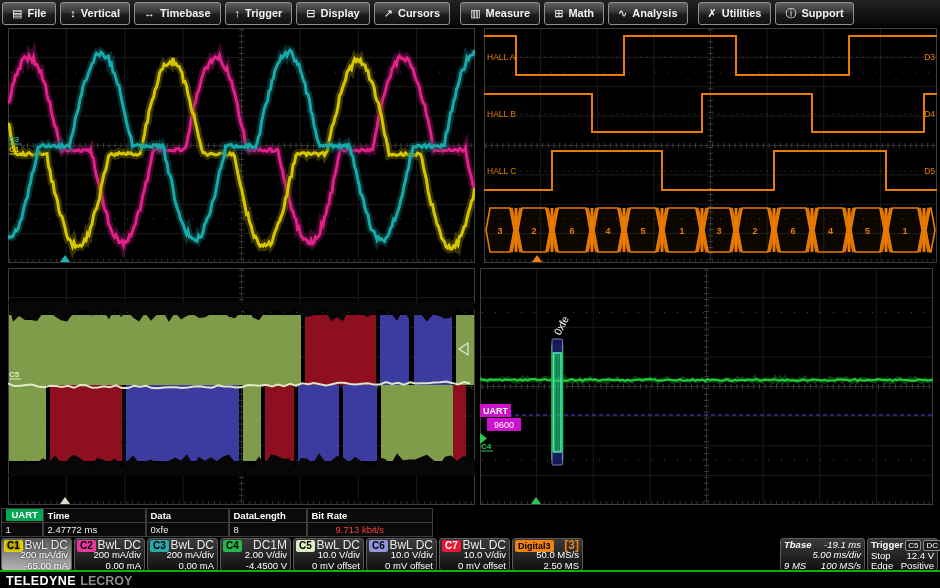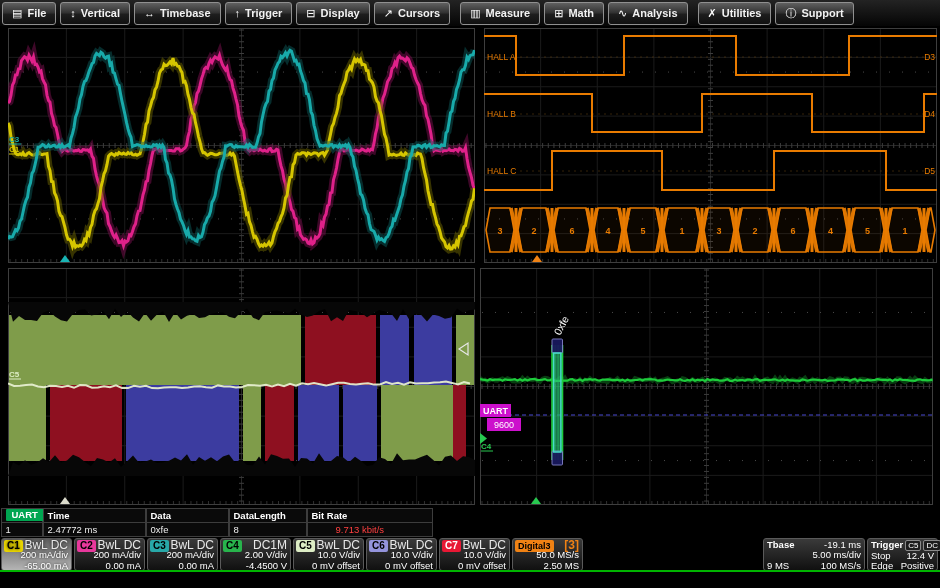--- a/index.html
+++ b/index.html
@@ -41,21 +41,21 @@
   .chbox .r{text-align:right;line-height:10.3px;white-space:nowrap;}
   .chbox .r1{font-size:12px;color:#e8e8e8;}
   .chbox .orange{color:#f08214;font-weight:bold;}
   .infobox{position:relative;height:33px;flex:none;background:linear-gradient(#3a3a3a,#101010);
            border:1px solid #5a5a5a;border-radius:3px;box-sizing:border-box;color:#fff;
            font-size:9.5px;padding:1px 3px;cursor:pointer;}
   .infobox .row{display:flex;justify-content:space-between;line-height:10.3px;white-space:nowrap;}
   .infobox .hd{font-weight:bold;}
   .badge{background:#1c1c1c;border:1px solid #8a8a8a;border-radius:2px;font-size:8px;
          padding:0 2px;margin-left:2px;line-height:9px;display:inline-block;}
-  .tbase{margin-left:auto;width:102px;}
+  .tbase{margin-left:auto;width:85px;font-style:italic;}
   .trigbox{width:71px;}
   
   .green-sep{position:absolute;left:0;top:570px;width:940px;height:2px;background:#00b400;}
   .statusbar{position:absolute;left:0;top:572px;width:940px;height:16px;display:flex;
              justify-content:space-between;align-items:center;padding:0 6px;box-sizing:border-box;}
   .brand .b1{color:#fff;font-weight:bold;font-size:12.5px;letter-spacing:.4px;}
   .brand .b2{color:#8e8e8e;font-weight:bold;font-size:12.5px;}
   .datetime{color:#cccccc;font-size:10px;margin-top:26px;}
 </style>
 </head>
@@ -1222,15 +1222,19 @@
         <div class="row">
           <span>Edge</span>
           <span>Positive</span>
         </div>
       </div>
     </div>
 
   <div class="green-sep"></div>
 
   <div class="statusbar">
+    <div class="brand">
+      <span class="b1">TELEDYNE</span>
+      <span class="b2">LECROY</span>
+    </div>
     <div class="datetime">5/9/2014 3:18:51 PM</div>
   </div>
 </div>
 
 </body></html>

